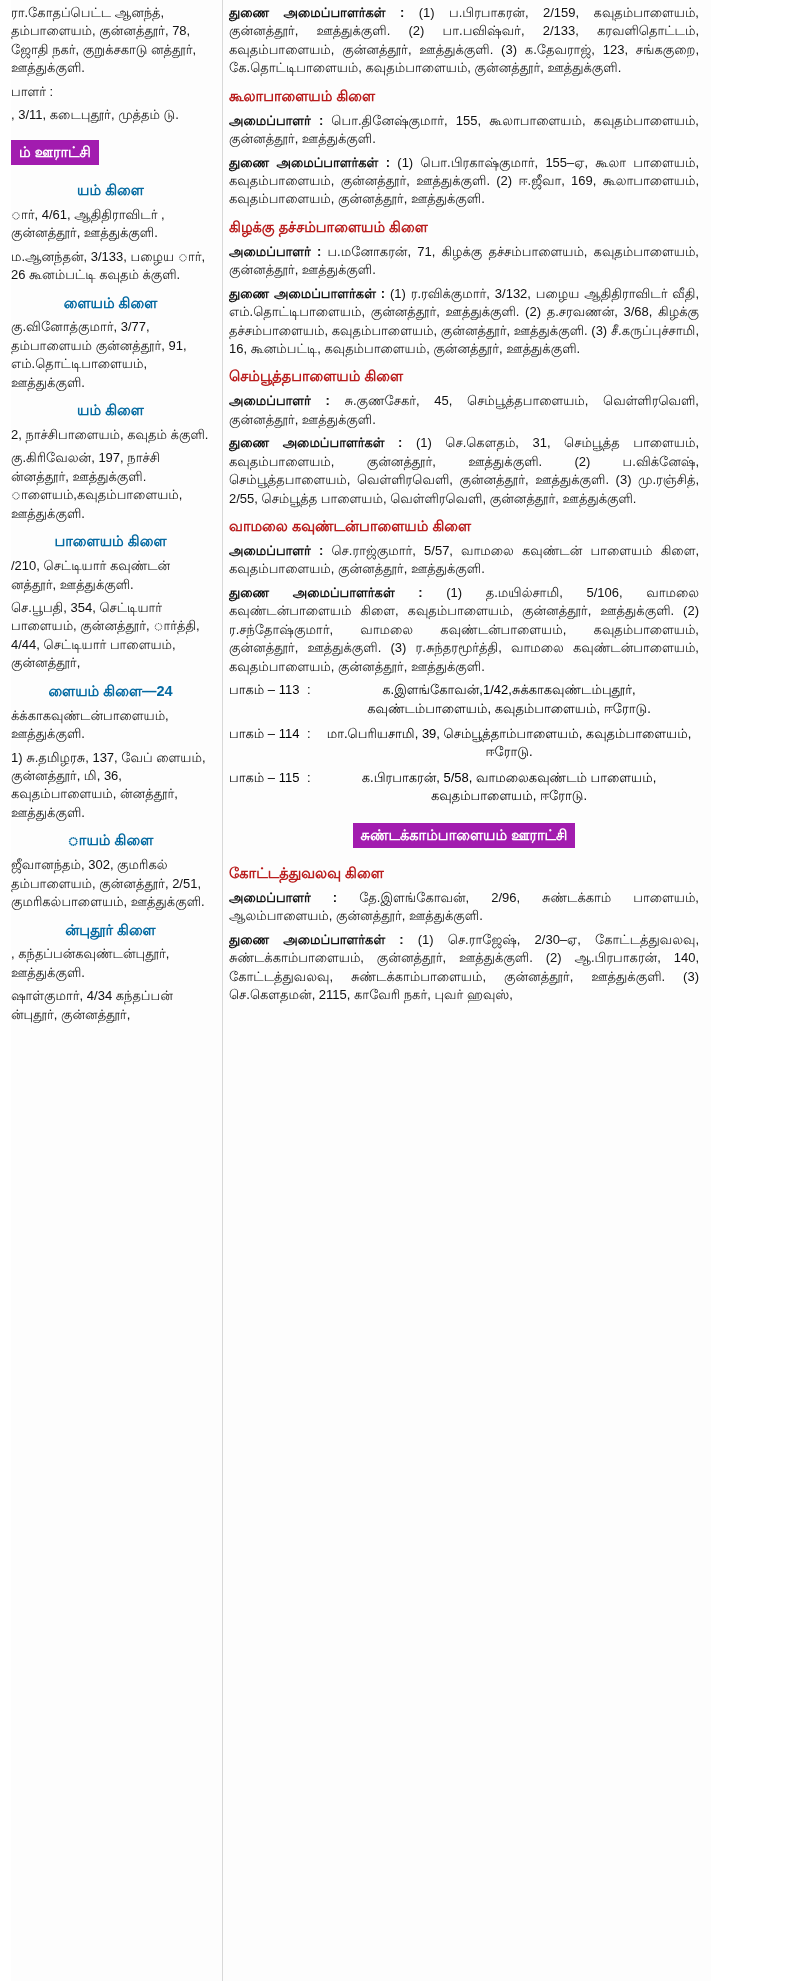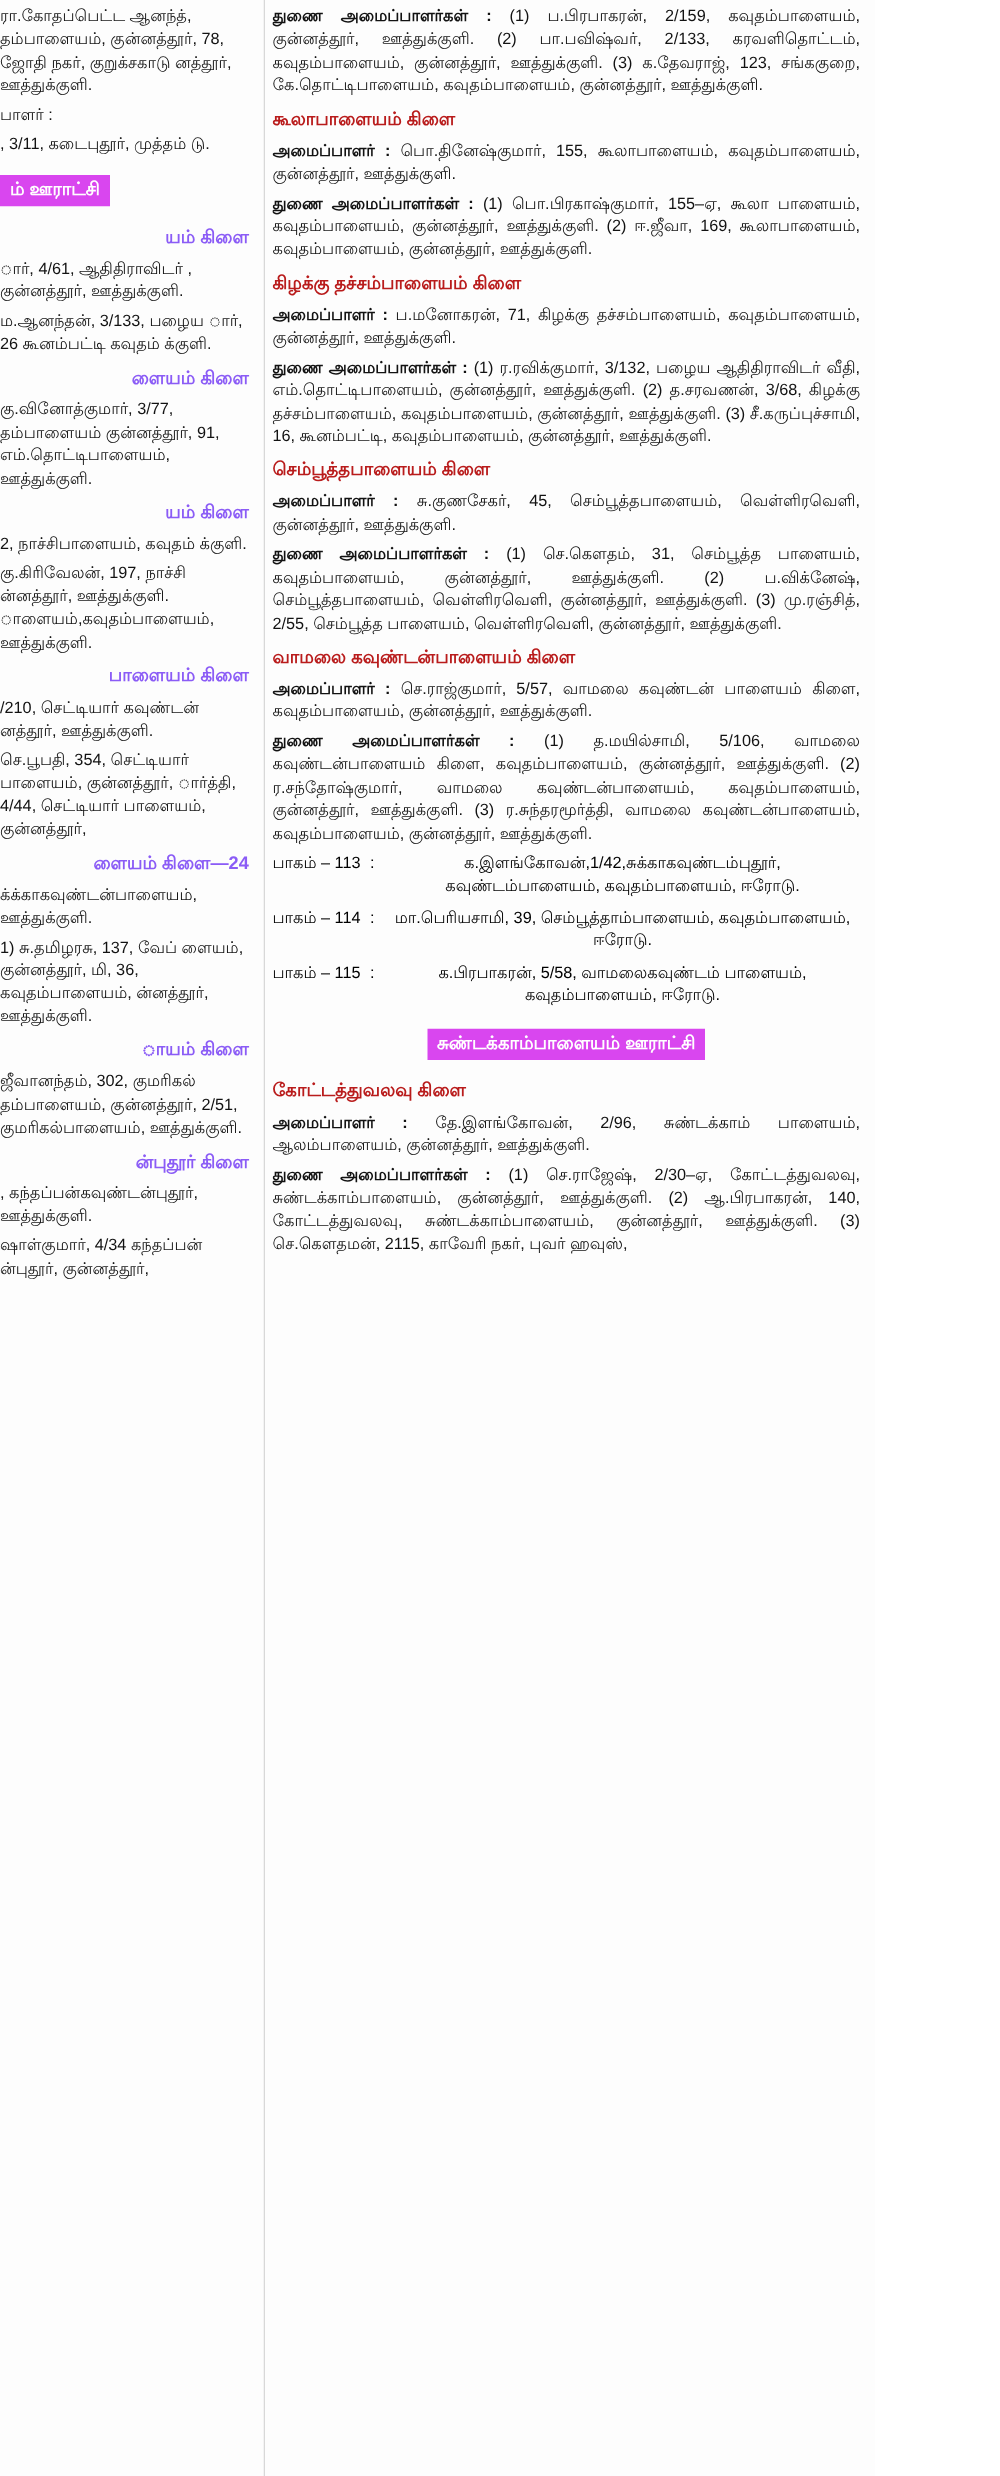--- a/index.html
+++ b/index.html
@@ -13,20 +13,21 @@
     font-family: "Liberation Sans", sans-serif;
     color: #000000;
     overflow: hidden;
     position: relative;
   }
   .page {
     position: relative;
     width: 700px;
     height: 1981px;
     background: #fdfdfd;
+    margin-left: 11px;
   }
   
   .col {
     position: absolute;
     top: 0;
     height: 1981px;
     box-sizing: border-box;
   }
   .col-left {
     left: 0;
@@ -62,30 +63,30 @@
   }
   .heading {
     text-align: left;
     font-weight: bold;
     color: #b91c1c;
     font-size: 14.5px;
     margin: 9px 0 6px 0;
     line-height: 1.3;
   }
   .heading-left {
-    text-align: right;
-    font-weight: bold;
-    color: #8b5cf6;
+    text-align: center;
+    font-weight: bold;
+    color: #0369a1;
     font-size: 14.5px;
     margin: 9px 0 6px 0;
     line-height: 1.3;
   }
   .panchayat-banner {
     display: inline-block;
-    background: #d946ef;
+    background: #a21caf;
     color: #ffffff;
     font-weight: bold;
     font-size: 14.5px;
     padding: 3px 8px 4px 8px;
     margin: 10px 0 7px 0;
     line-height: 1.25;
   }
   .banner-wrap {
     text-align: center;
   }

